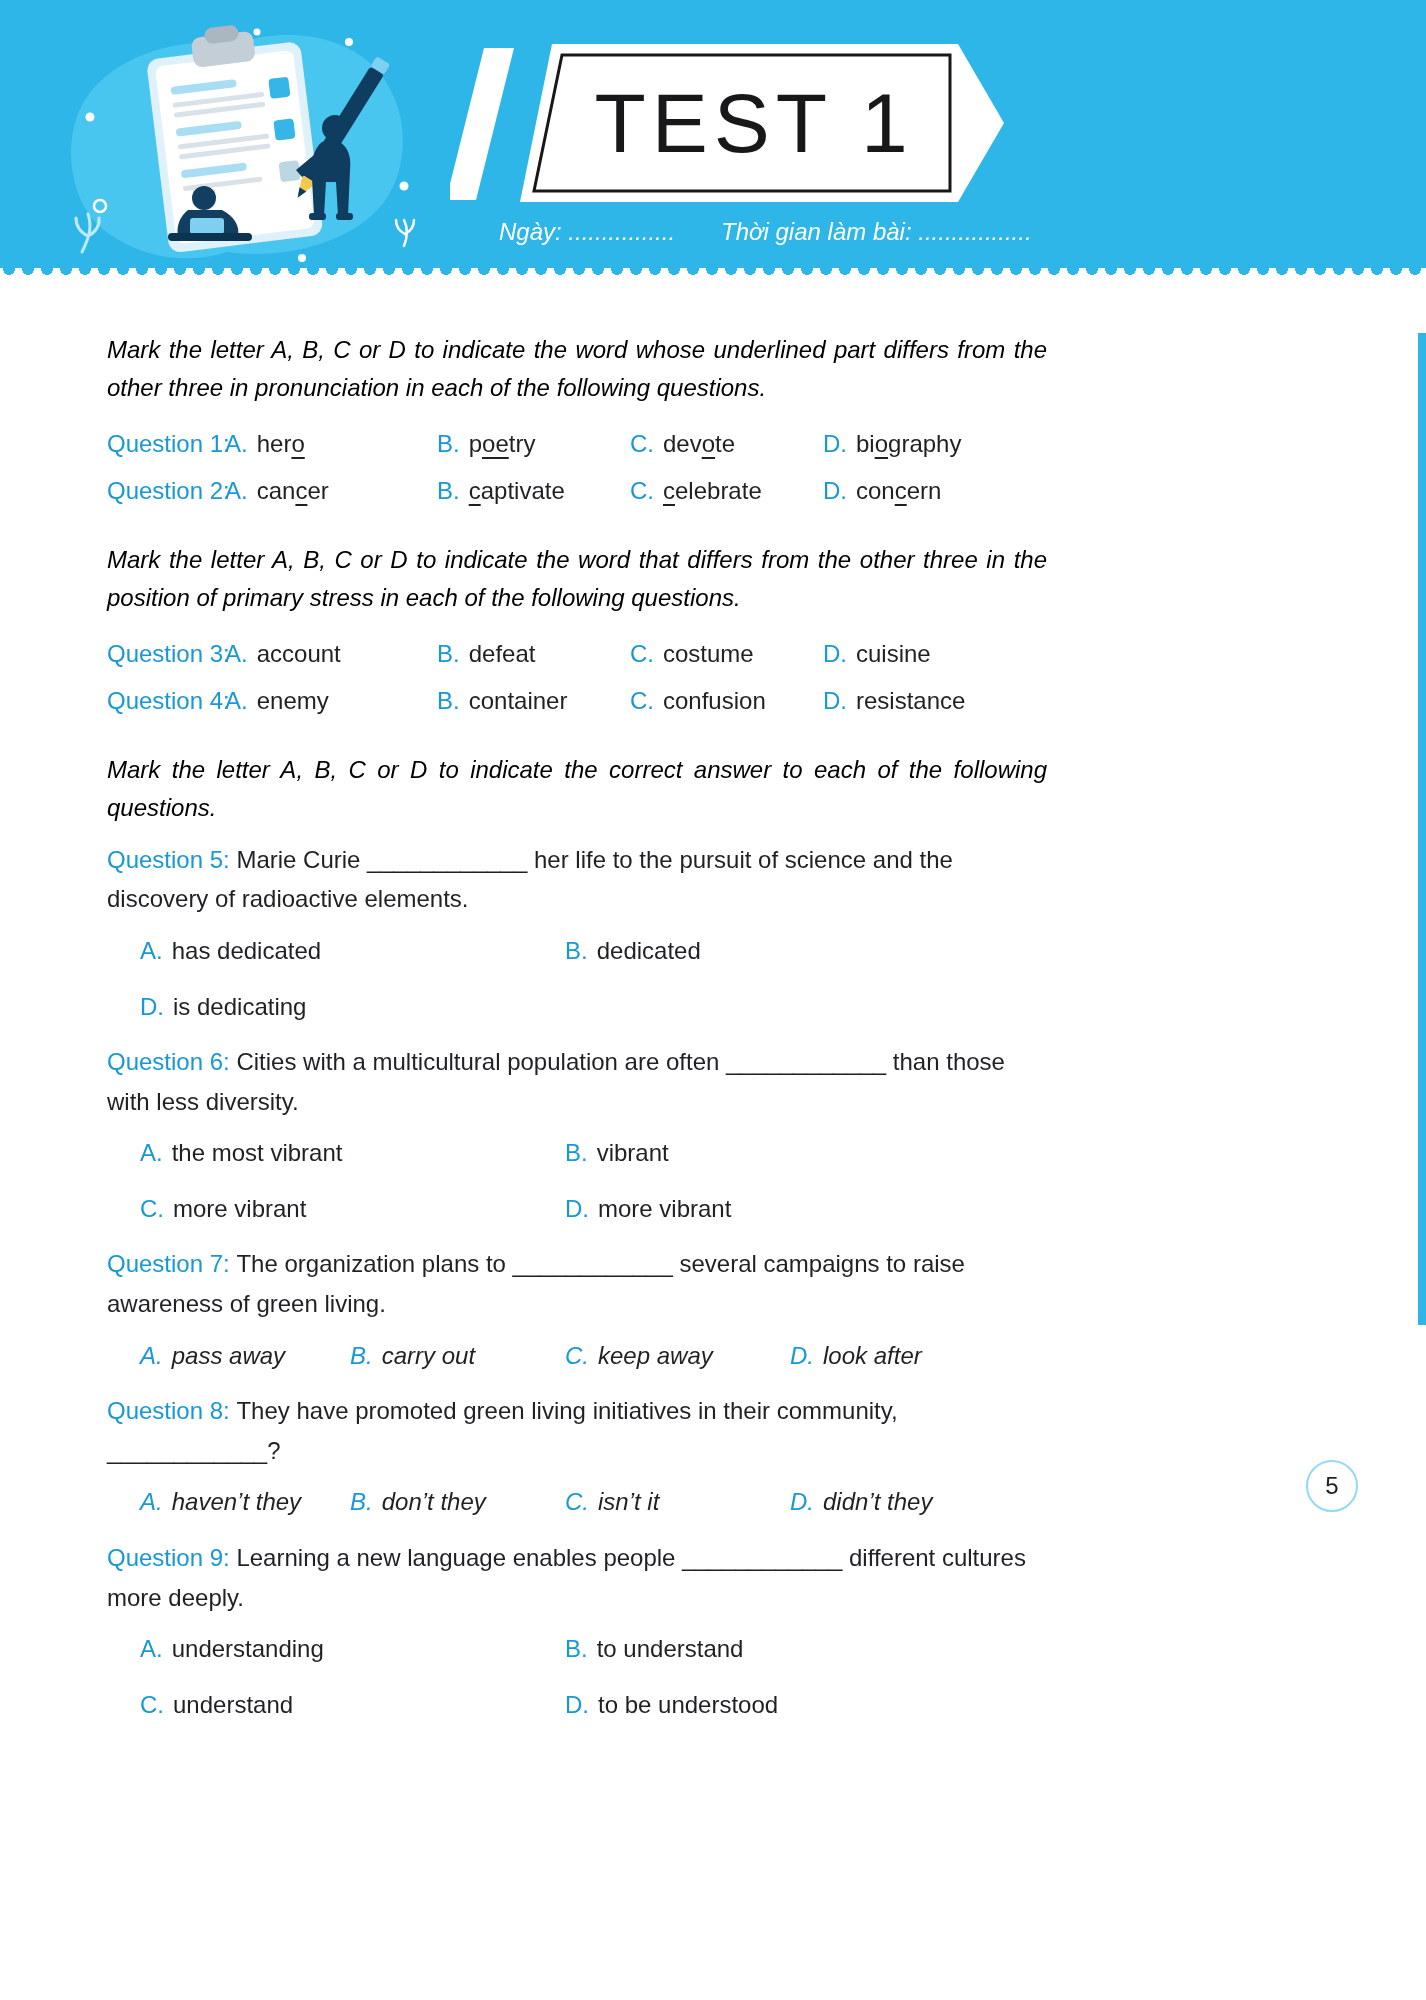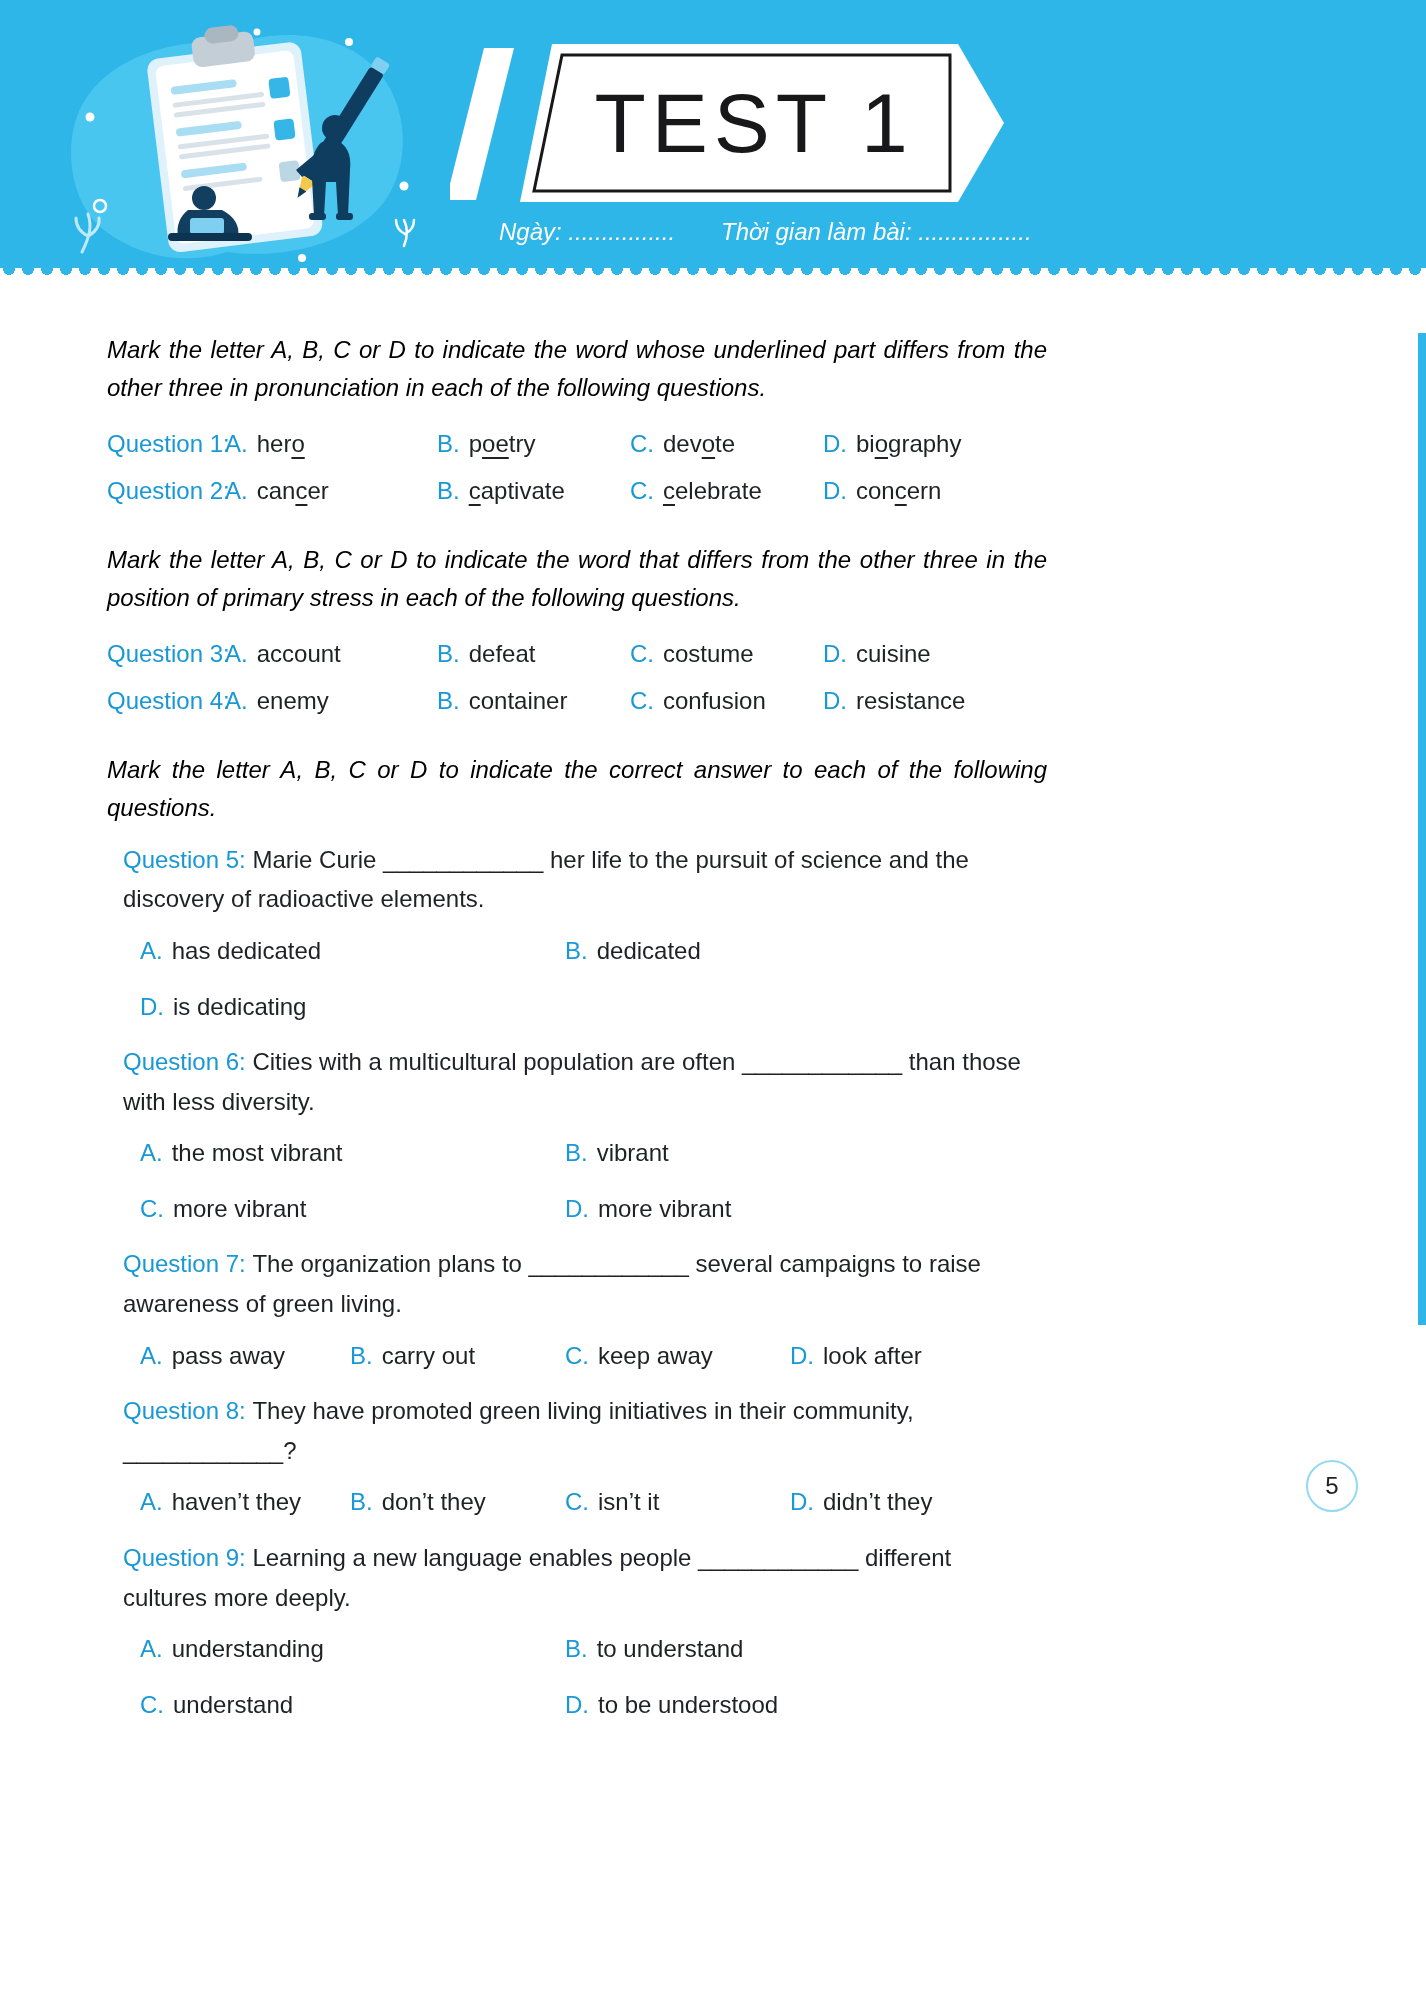--- a/index.html
+++ b/index.html
@@ -33,24 +33,24 @@
     margin: 26px 0 12px; text-align: justify; line-height: 1.6;
   }
   section:first-child .instruction { margin-top: 0; }
   .q-inline {
     display: grid; grid-template-columns: 118px 212px 193px 193px auto;
     align-items: baseline; padding: 4px 0;
   }
   .qlabel { color: #1898d4; font-weight: 500; white-space: pre; }
   .opt { white-space: nowrap; }
   .opt .letter { color: #1898d4; font-weight: 500; margin-right: 9px; }
-  .stem { margin: 10px 16px 0; }
+  .stem { margin: 10px 0 0; }
   .opts { display: grid; margin: 12px 0 16px 33px; row-gap: 16px; }
   .opts.two-col  { grid-template-columns: 425px auto; }
-  .opts.four-col { grid-template-columns: 210px 215px 225px auto; }
+  .opts.four-col { grid-template-columns: 210px 215px 225px auto; font-style: italic; }
   .u {
     text-decoration: underline;
     text-underline-offset: 5px;
     text-decoration-thickness: 1.5px;
   }
   
   .right-bar { position: absolute; right: 0; top: 333px; width: 8px; height: 992px; background: #2eb6e9; }
   .page-badge {
     position: absolute; left: 1306px; top: 1460px; width: 52px; height: 52px;
     border: 2px solid #93d9f3; border-radius: 50%;

